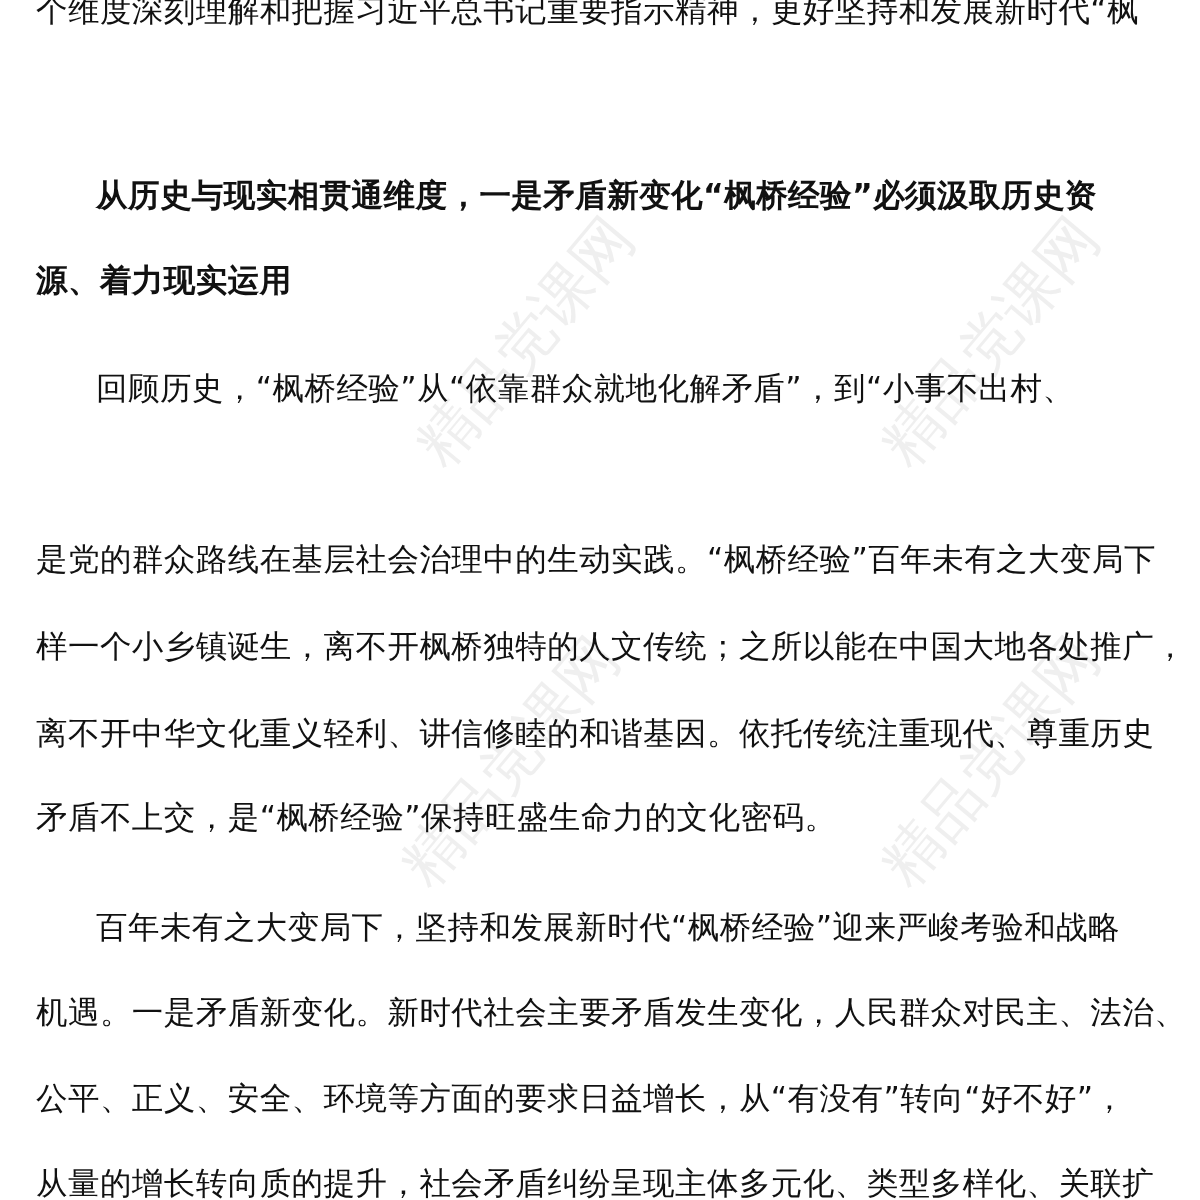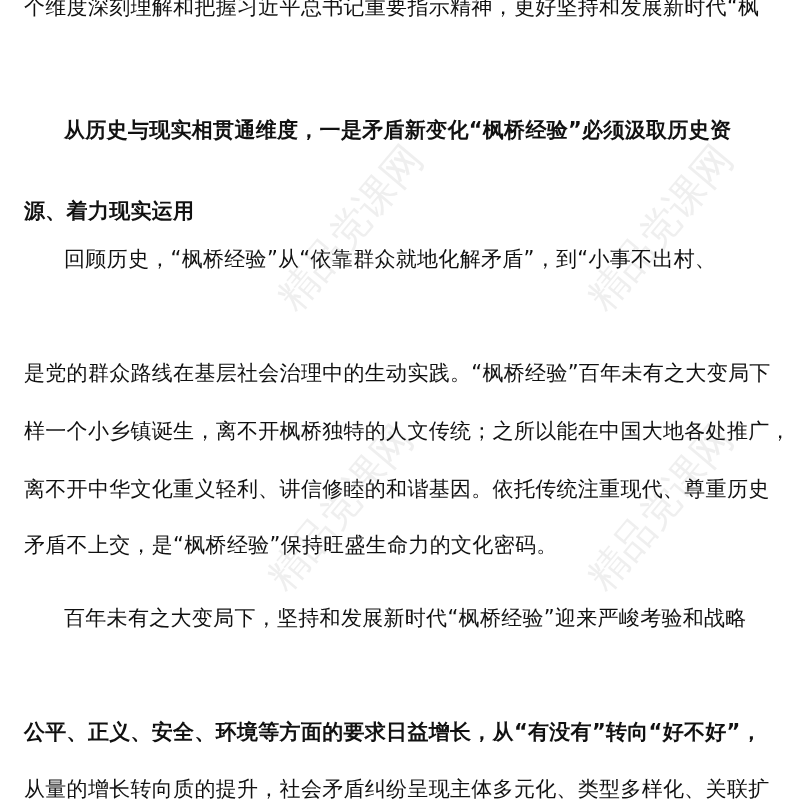--- a/index.html
+++ b/index.html
@@ -25,22 +25,23 @@
 </head>
 <body>
 
 <div class="page" id="page">
     <div class="wm" style="left: 250px; top: 200px;">精品党课网</div>
     <div class="wm" style="left: 560px; top: 200px;">精品党课网</div>
     <div class="wm" style="left: 240px; top: 480px;">精品党课网</div>
     <div class="wm" style="left: 560px; top: 480px;">精品党课网</div>
     <div class="line" style="top: -8px;">个维度深刻理解和把握习近平总书记重要指示精神，更好坚持和发展新时代“枫</div>
     <div class="line indent bold" style="top: 115px;">从历史与现实相贯通维度，一是矛盾新变化“枫桥经验”必须汲取历史资</div>
-    <div class="line bold" style="top: 172px; margin-top: 24px;">源、着力现实运用</div>
+    <div class="line bold" style="top: 172px;">源、着力现实运用</div>
     <div class="line indent" style="top: 244px;">回顾历史，“枫桥经验”从“依靠群众就地化解矛盾”，到“小事不出村、</div>
     <div class="line" style="top: 358px;">是党的群众路线在基层社会治理中的生动实践。“枫桥经验”百年未有之大变局下</div>
     <div class="line" style="top: 416px;">样一个小乡镇诞生，离不开枫桥独特的人文传统；之所以能在中国大地各处推广，</div>
     <div class="line" style="top: 474px;">离不开中华文化重义轻利、讲信修睦的和谐基因。依托传统注重现代、尊重历史</div>
     <div class="line" style="top: 530px;">矛盾不上交，是“枫桥经验”保持旺盛生命力的文化密码。</div>
     <div class="line indent" style="top: 603px;">百年未有之大变局下，坚持和发展新时代“枫桥经验”迎来严峻考验和战略</div>
-    <div class="line" style="top: 717px; font-weight: bold;">公平、正义、安全、环境等方面的要求日益增长，从“有没有”转向“好不好”，</div>
+    <div class="line" style="top: 660px;">机遇。一是矛盾新变化。新时代社会主要矛盾发生变化，人民群众对民主、法治、</div>
+    <div class="line" style="top: 717px;">公平、正义、安全、环境等方面的要求日益增长，从“有没有”转向“好不好”，</div>
     <div class="line" style="top: 774px;">从量的增长转向质的提升，社会矛盾纠纷呈现主体多元化、类型多样化、关联扩</div>
   </div>
 
 </body></html>

